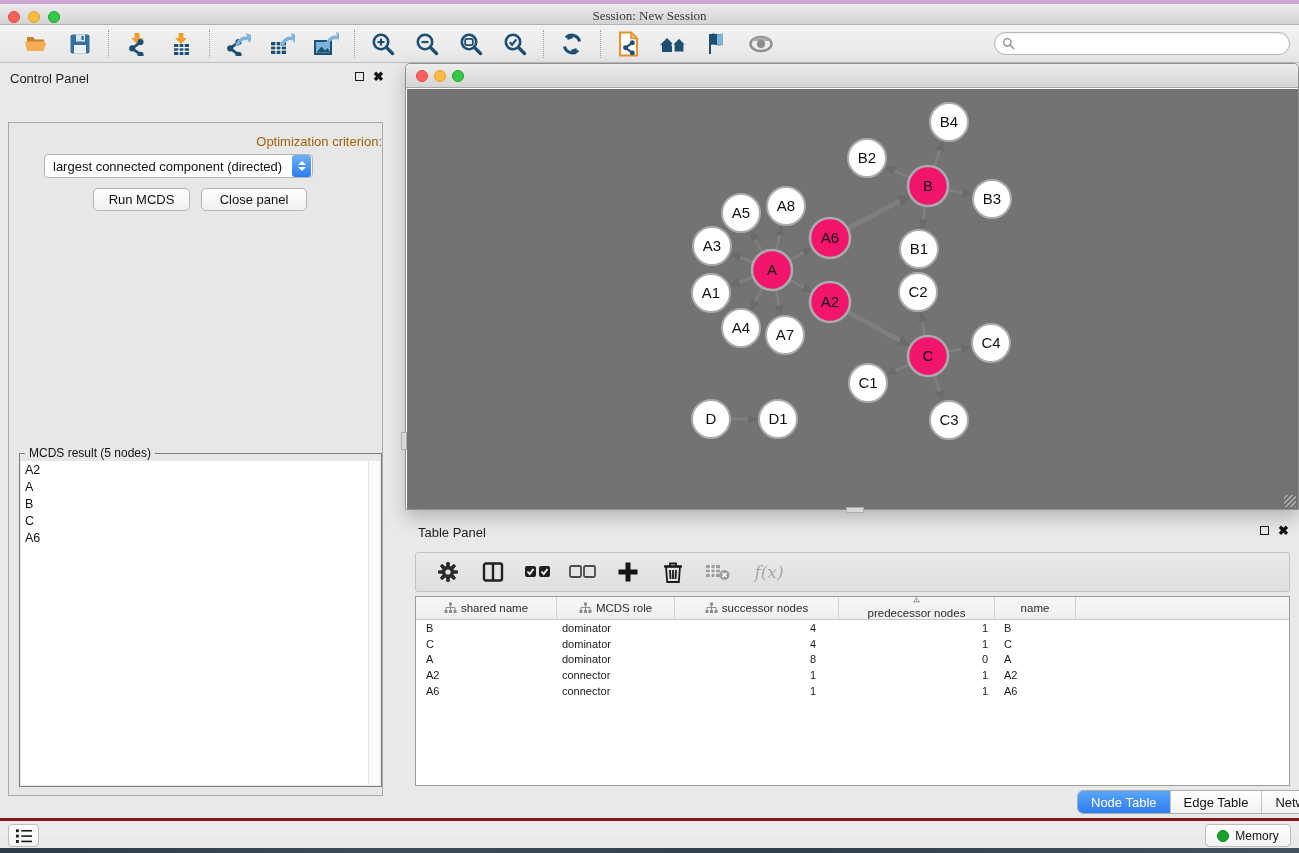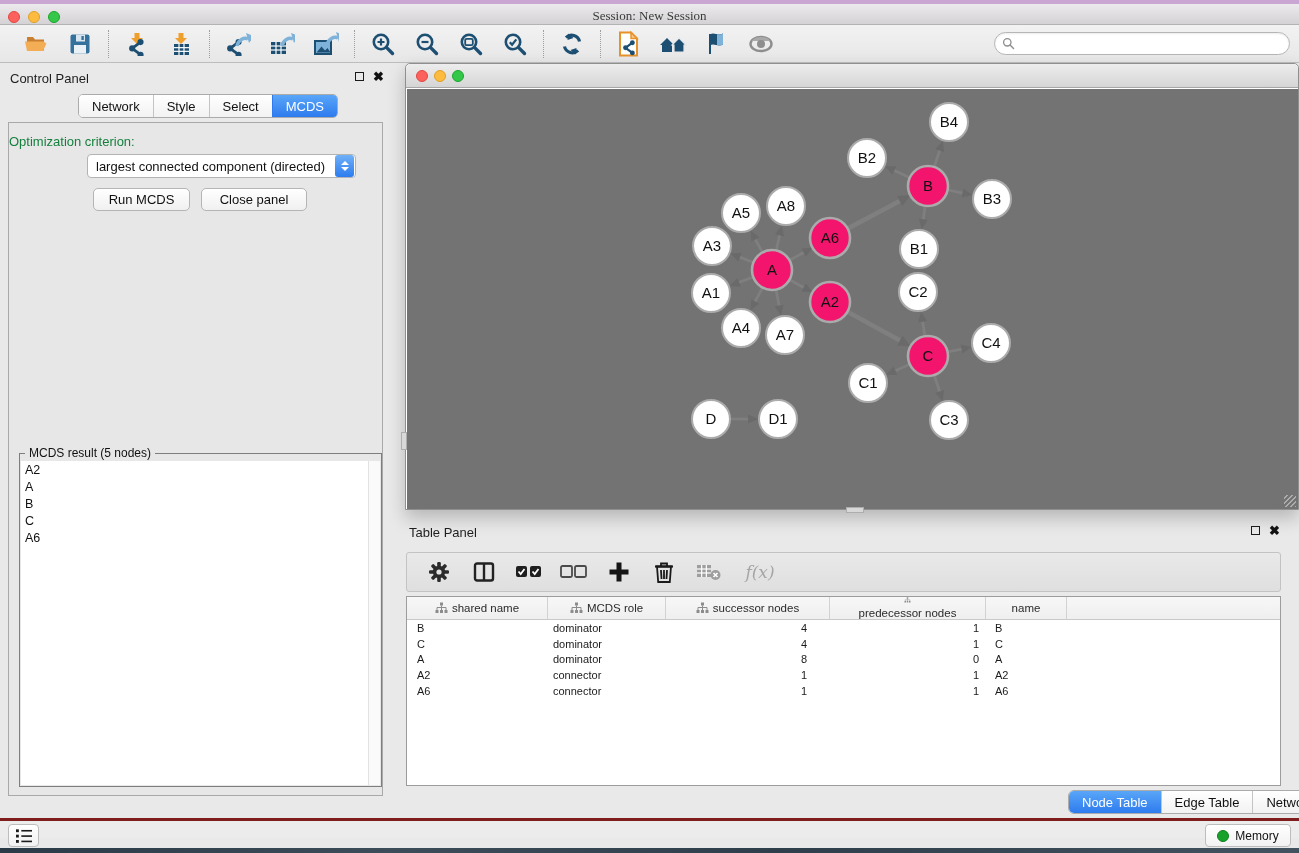--- a/index.html
+++ b/index.html
@@ -37,23 +37,23 @@
   .seg-tabs { position:absolute; display:flex; height:24px; border-radius:5px; overflow:hidden;
     border:1px solid #ABABAB; background:#fff; font-size:13px; }
   .seg { padding:0 13px; display:flex; align-items:center; justify-content:center; color:#111;
     border-left:1px solid #C4C4C4; background:linear-gradient(#FFFFFF,#F2F2F2); white-space:nowrap; }
   .seg:first-child { border-left:none; }
   .seg.sel { background:linear-gradient(#59A6F8,#2E7BEF); color:#fff; border-left-color:#2E7BEF; }
   .cp-tabs { left:78px; top:31px; }
 
   .cp-box { position:absolute; left:8px; top:59px; width:375px; height:674px;
     border:1px solid #A9A9A9; background:#E7E7E7; }
-  .opt-label { position:absolute; left:0; width:100%; top:11px; text-align:left; font-size:13px; color:#15803d; }
+  .opt-label { position:absolute; left:0; width:100%; top:11px; text-align:right; font-size:13px; color:#a16207; }
   .dropdown { position:absolute; left:35px; top:31px; width:269px; height:24px; background:#fff;
-    border:1px solid #B3B3B3; border-radius:4px; display:flex; align-items:center;margin-left:43px; }
+    border:1px solid #B3B3B3; border-radius:4px; display:flex; align-items:center; }
   .dd-text { flex:1; font-size:13px; color:#111; padding-left:8px; white-space:nowrap; overflow:hidden; }
   .dd-step { width:19px; height:22px; border-radius:3px; background:linear-gradient(#6FB1F7,#2D7BF0);
     margin-right:1px; display:flex; flex-direction:column; align-items:center; justify-content:center; gap:2px; }
   .dd-step i { width:0; height:0; border-left:4px solid transparent; border-right:4px solid transparent; }
   .dd-up { border-bottom:4px solid #fff; } .dd-dn { border-top:4px solid #fff; }
   .cp-btn { position:absolute; top:65px; height:23px; background:linear-gradient(#FFFFFF,#F0F0F0);
     border:1px solid #B5B5B5; border-radius:5px; font-size:13px; color:#111; padding:0 14px;
     font-family:"Liberation Sans",sans-serif; }
   .btn-run { left:84px; width:97px; } .btn-close { left:192px; width:106px; }
 
@@ -71,21 +71,21 @@
     background:linear-gradient(#EDEDED,#D5D5D5); border-bottom:1px solid #A6A6A6; border-radius:5px 5px 0 0; }
   .nt-red { left:10px; top:6px; } .nt-yel { left:28px; top:6px; } .nt-grn { left:46px; top:6px; }
   .net-title { position:absolute; left:0; right:0; top:4px; text-align:center; font-size:13px; font-weight:bold; color:#2E2E2E; }
   .net-canvas { position:absolute; left:1px; top:25px; width:891px; height:420px; background:#737373; overflow:hidden; }
   .resize-corner { position:absolute; right:2px; bottom:2px; width:12px; height:12px;
     background:repeating-linear-gradient(135deg, transparent 0 2px, #ADADAD 2px 3.5px); }
   .split-handle-left { position:absolute; left:-5px; top:368px; width:6px; height:18px; background:#D8D8D8; border:1px solid #ADADAD; }
   .split-handle-bottom { position:absolute; left:440px; bottom:-4px; width:18px; height:6px; background:#D8D8D8; border:1px solid #ADADAD; }
 
   
-  .table-panel { position:absolute; left:396px; top:520px; width:894px; height:297px; }
+  .table-panel { position:absolute; left:405px; top:520px; width:894px; height:297px; }
   .tp-toolbar { position:absolute; left:10px; top:32px; width:875px; height:40px;
     background:linear-gradient(#E9E9E9,#DFDFDF); border:1px solid #C3C3C3; border-radius:3px;
     display:flex; align-items:center; gap:17px; padding-left:18px; }
   .tp-btn { background:none; border:none; display:flex; align-items:center; justify-content:center; width:28px; height:28px; }
   .fx-text { font-family:"DejaVu Serif", serif; font-style:italic; font-size:17px; color:#A6A6A6; }
 
   .data-table { position:absolute; left:10px; top:76px; width:875px; height:190px; background:#fff; border:1px solid #9C9C9C; }
   .dt-header { display:flex; height:23px; background:linear-gradient(#F7F7F7,#EFEFEF); border-bottom:1px solid #C9C9C9; }
   .th { position:relative; display:flex; align-items:center; justify-content:center; gap:4px;
     border-right:1px solid #D2D2D2; font-size:11.5px; color:#2B2B2B; }
@@ -294,26 +294,20 @@
   </svg>
   <input type="text" placeholder="" style="">
 </div>
 
 <div class="control-panel">
   <div class="panel-head">Control Panel</div>
   <div class="panel-ctrls">
     <span class="float-box"></span>
     <span class="close-x">✖</span>
   </div>
-  <div class="seg-tabs cp-tabs" id="cp-tabs">
-      <div class="seg">Network</div>
-      <div class="seg">Style</div>
-      <div class="seg">Select</div>
-      <div class="seg sel">MCDS</div>
-    </div>
 
   <div class="cp-box">
     <div class="opt-label">Optimization criterion:</div>
     <div class="dropdown">
       <span class="dd-text">largest connected component (directed)</span>
       <span class="dd-step">
           <i class="dd-up"></i>
           <i class="dd-dn"></i>
         </span>
     </div>

